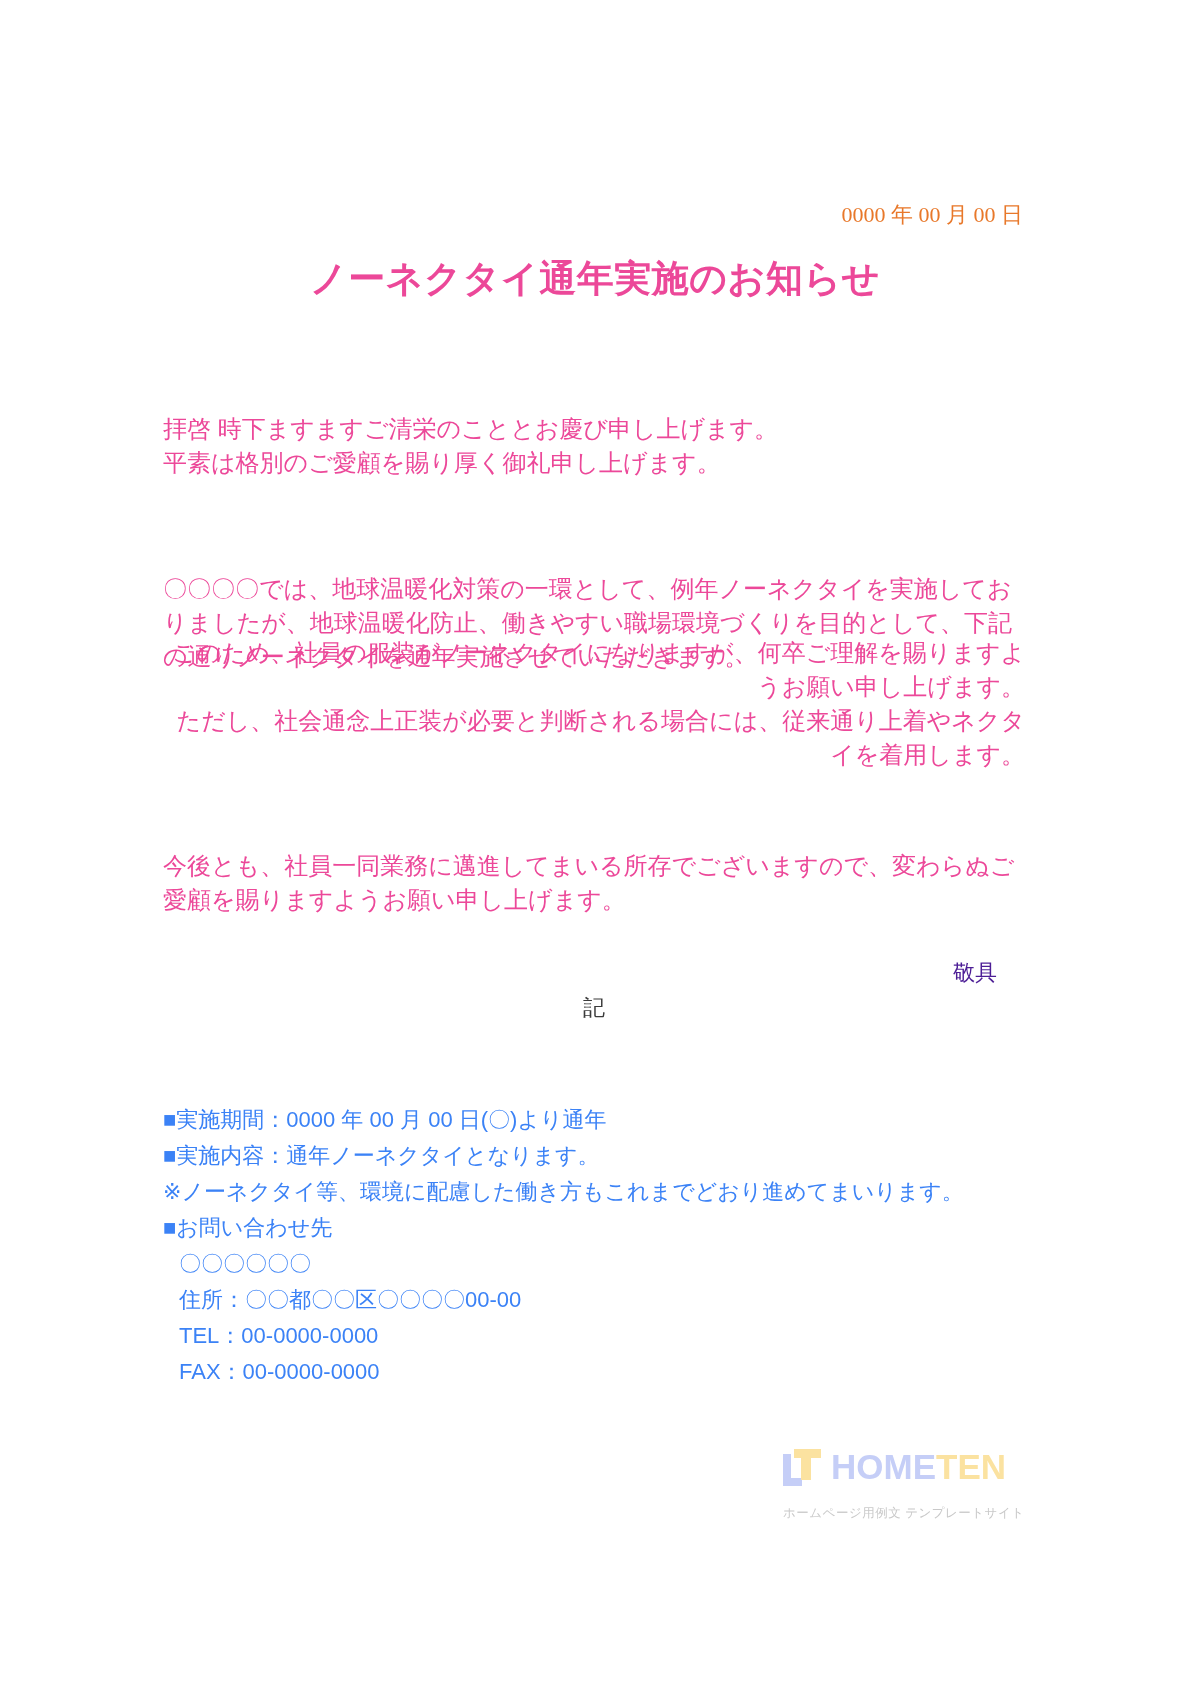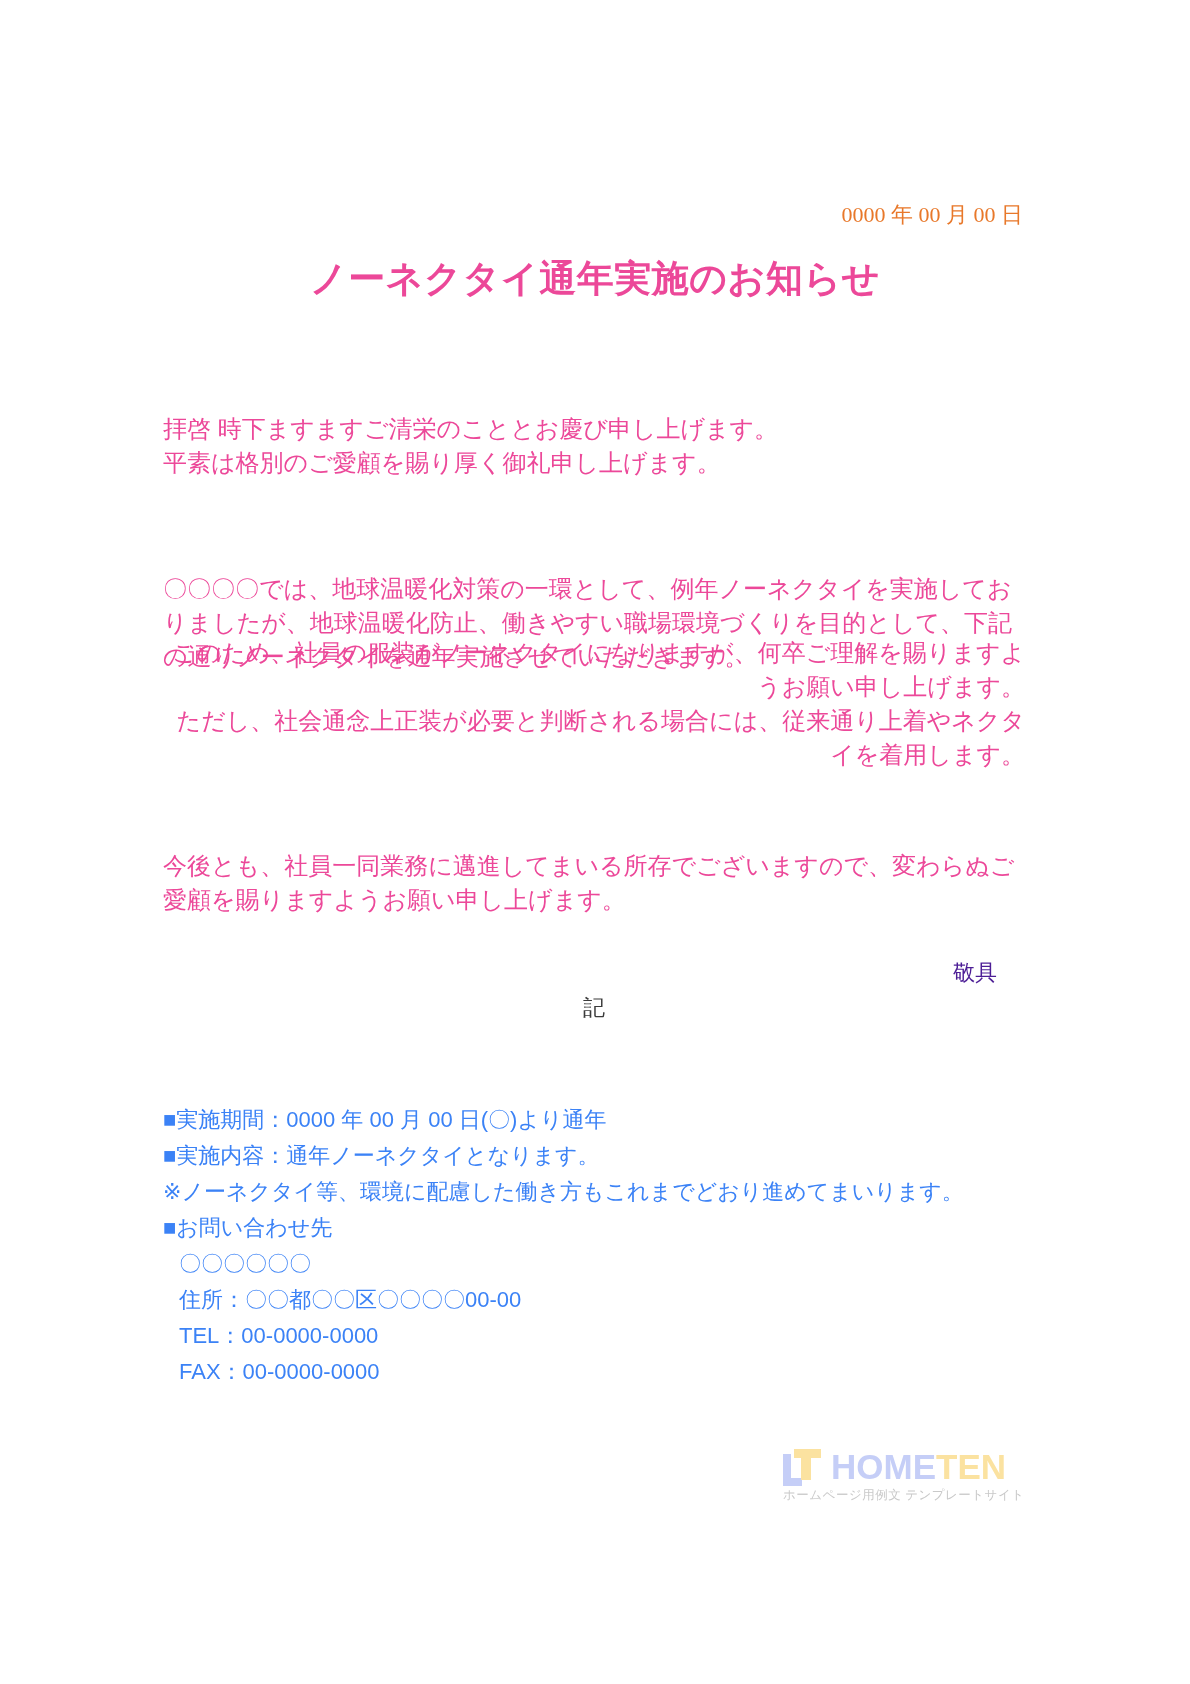--- a/index.html
+++ b/index.html
@@ -58,21 +58,21 @@
   .logo-row { display:flex; align-items:flex-start; }
   .logo-icon { flex:0 0 auto; margin-right:10px; margin-top:1px; }
   .logo-text {
     font-family:"Liberation Sans","DejaVu Sans",sans-serif;
     font-size:35px; font-weight:bold; line-height:37px;
     letter-spacing:0px; white-space:nowrap;
   }
   .logo-home { color:#c5cef7; }
   .logo-ten  { color:#fbe2a0; }
   .logo-tagline {
-    margin-top:2px;
+    margin-top:20px;
     font-size:12.5px; line-height:15px; letter-spacing:0.5px;
     color:#c9c9c9; white-space:nowrap;
   }
 </style>
 </head>
 <body>
 
 <div class="sheet">
 
   <div class="date">0000 年 00 月 00 日</div>

